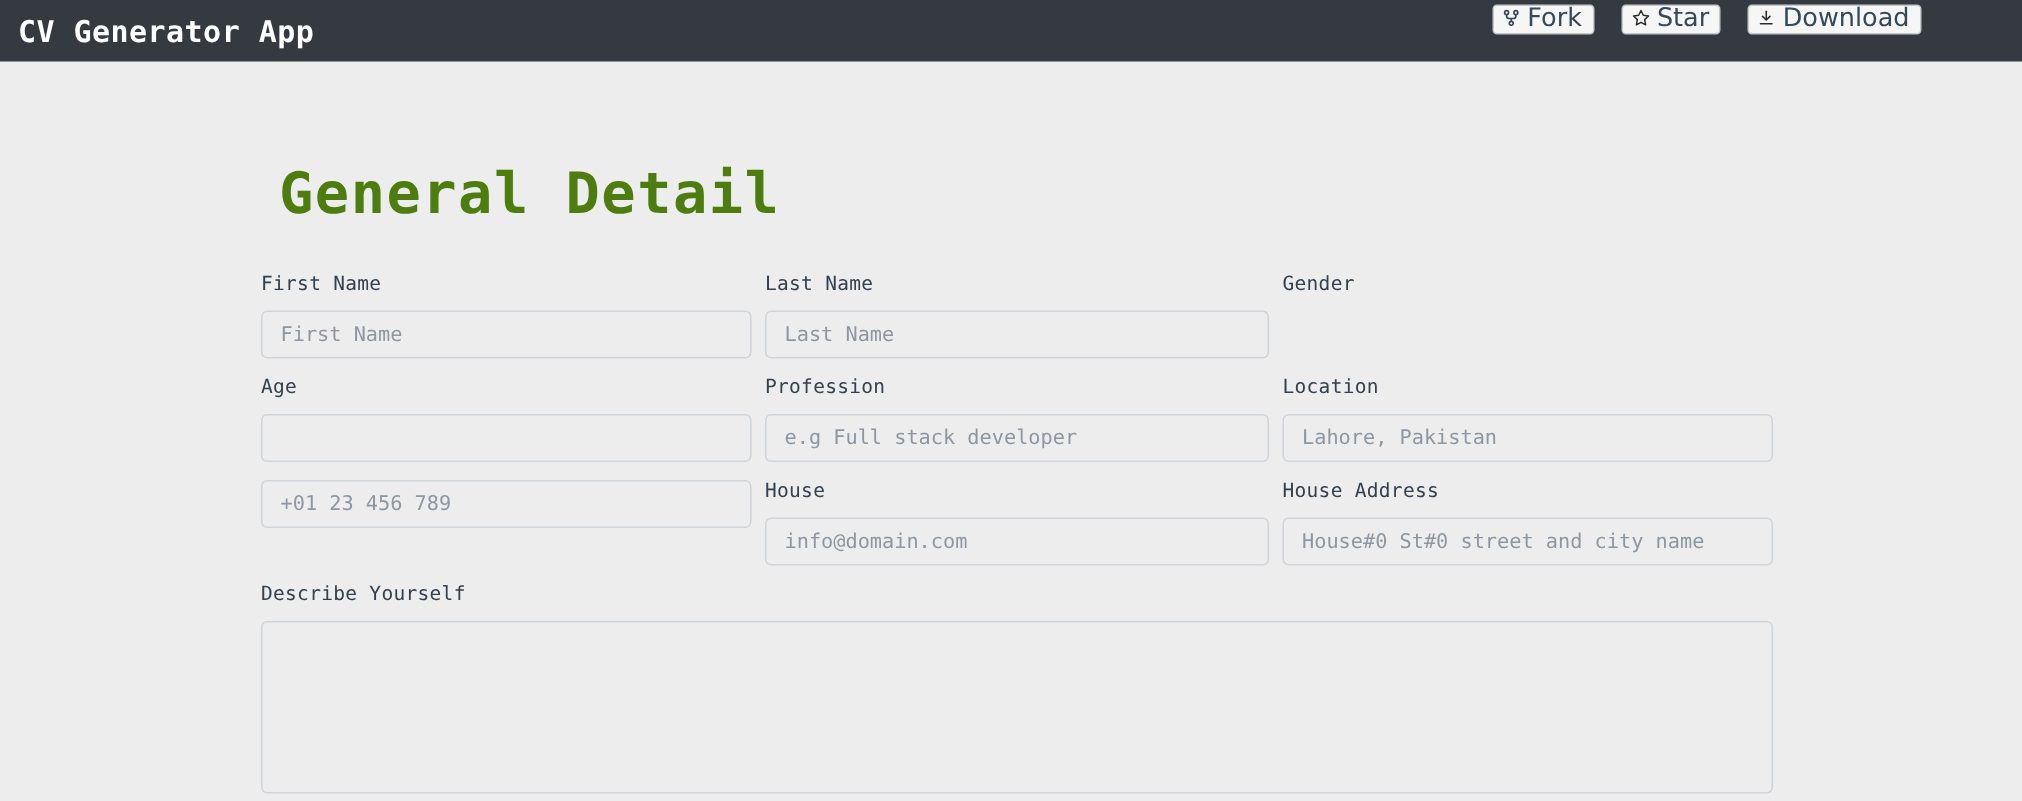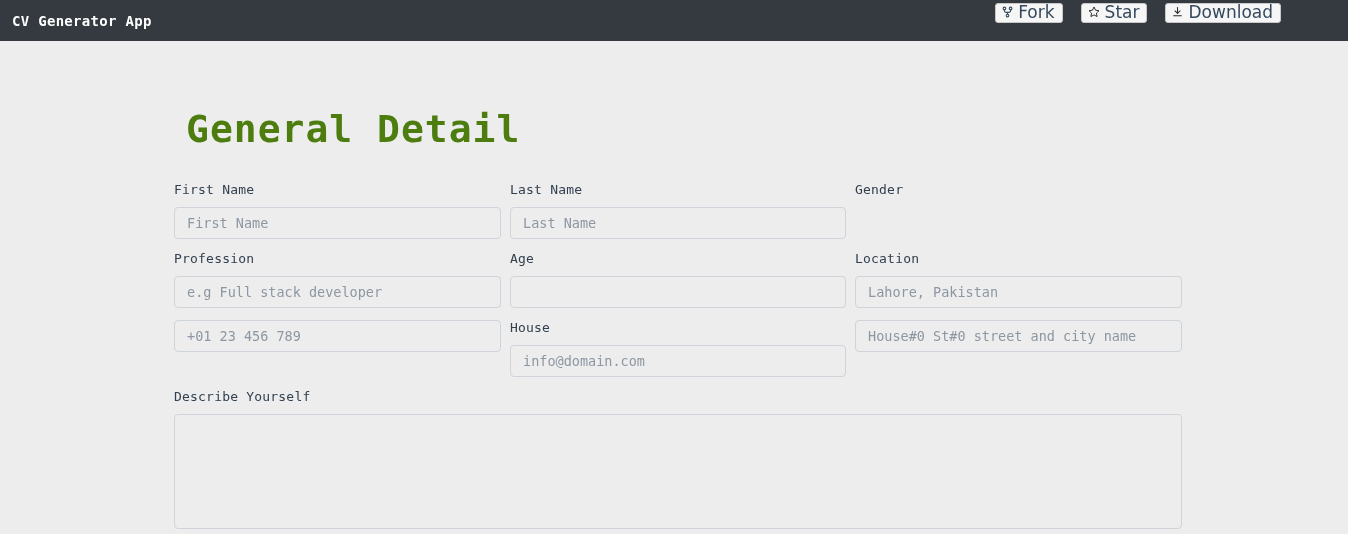--- a/index.html
+++ b/index.html
@@ -23,21 +23,21 @@
     background: #343a40;
     display: flex;
     align-items: center;
     justify-content: space-between;
     padding: 0 12px 0 12px;
     position: relative;
   }
   .brand {
     color: #ffffff;
     font-family: "DejaVu Sans Mono", "Liberation Mono", monospace;
-    font-size: 14px;
+    font-size: 20px;
     font-weight: bold;
     letter-spacing: 0.3px;
     white-space: nowrap;
   }
   .nav-actions {
     display: flex;
     align-items: center;
     gap: 18px;
     margin-right: 55px;
     margin-top: -16px;
@@ -199,44 +199,45 @@
       <div class="field">
         <label>Last Name</label>
         <input class="control" type="text" placeholder="Last Name" style="">
       </div>
 
       <div class="field">
         <label>Gender</label>
       </div>
 
       <div class="field">
+        <label>Age</label>
+        <input class="control" type="text" placeholder="" style="">
+      </div>
+
+      <div class="field">
         <label>Profession</label>
         <input class="control" type="text" placeholder="e.g Full stack developer" style="">
       </div>
 
       <div class="field">
-        <label>Age</label>
-        <input class="control" type="text" placeholder="" style="">
-      </div>
-
-      <div class="field">
         <label>Location</label>
         <input class="control" type="text" placeholder="Lahore, Pakistan" style="">
       </div>
 
       <div class="field">
         <input class="control" type="text" placeholder="+01 23 456 789" style="">
       </div>
 
       <div class="field">
         <label>House</label>
         <input class="control" type="text" placeholder="info@domain.com" style="">
       </div>
 
       <div class="field">
+        <label>House Address</label>
         <input class="control" type="text" placeholder="House#0 St#0 street and city name" style="">
       </div>
 
       <div class="field full">
         <label>Describe Yourself</label>
         <textarea class="control" placeholder="" style=""></textarea>
       </div>
 
     </div>
   </div>

